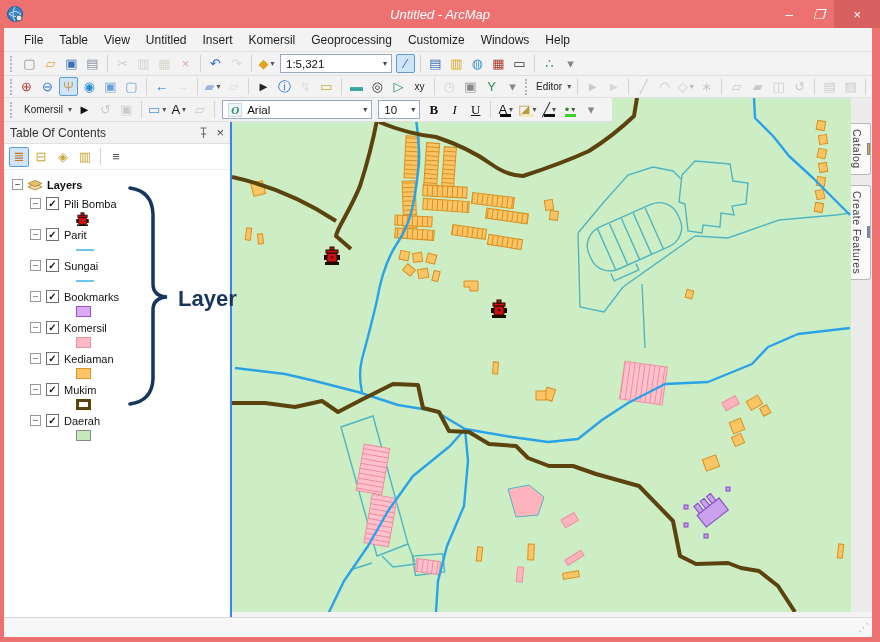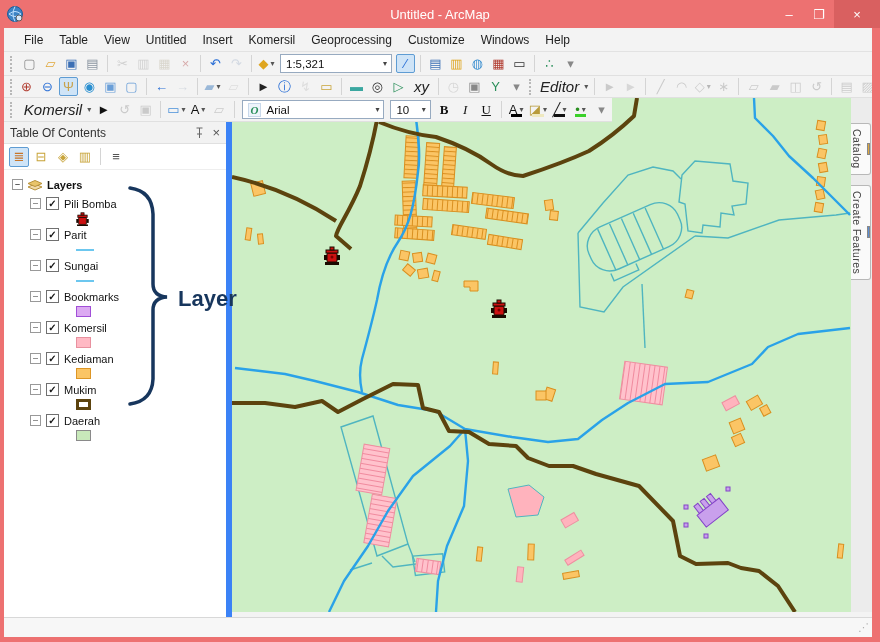--- a/index.html
+++ b/index.html
@@ -25,33 +25,33 @@
   
   .tbar { position:absolute; background:#f3f3f3; border-bottom:1px solid #e0e0e0; display:flex; align-items:center; padding-left:4px; }
   .tbar.r1 { left:4px; top:52px; width:868px; height:24px; }
   .tbar.r2 { left:4px; top:76px; width:868px; height:22px; }
   .tbar.r3 { left:4px; top:98px; width:608px; height:24px; z-index:10; }
   .grip { width:5px; height:16px; border-left:2px dotted #b8b8b8; margin:0 4px 0 2px; }
   .tbtn { height:19px; min-width:19px; display:inline-flex; align-items:center; justify-content:center; border:1px solid transparent; border-radius:2px; margin:0 1px; position:relative; }
   .tbtn .tg { font-size:13px; line-height:1; }
   .tbtn.sel { background:#cfe4f7; border-color:#5e9cd3; }
   .tbtn.gray { opacity:.38; }
-  .tbtn .tlbl { font-size:15px; color:#222; padding:0 3px;font-style:italic; }
+  .tbtn .tlbl { font-size:10px; color:#222; padding:0 3px; }
   .tbtn .tdd { font-size:8px; color:#555; margin-left:2px; }
   .tbtn .tbar-sw { position:absolute; left:3px; right:3px; bottom:1px; height:3px; }
   .tsep { width:1px; height:17px; background:#d4d4d4; margin:0 4px; }
   .fs-b { font-family:"Liberation Serif", serif; font-weight:bold; }
   .fs-i { font-family:"Liberation Serif", serif; font-style:italic; }
   .fs-u { font-family:"Liberation Serif", serif; text-decoration:underline; }
   .combo { display:inline-flex; align-items:center; height:19px; border:1px solid #97aac0; background:#fff; font-size:11.5px; color:#111; padding-left:5px; margin:0 3px; }
   .combo .caret { margin-left:auto; font-size:8px; color:#444; padding:0 4px; }
   .combo .o-ico { color:#2a8f5a; font-style:italic; font-family:"Liberation Serif", serif; font-weight:bold; margin-right:5px; background:#eef4fb; border:1px solid #c8d8ea; padding:0 2px; font-size:11px; }
 
   
-  .toc { position:absolute; left:4px; top:122px; width:228px; height:495px; background:#fff; border-right:6px solid #3b82f6; z-index:4; }
+  .toc { position:absolute; left:4px; top:122px; width:228px; height:495px; background:#fff; border-right:2px solid #3b82f6; z-index:4; }
   .toc-head { height:22px; background:#f2f2f2; border-bottom:1px solid #e0e0e0; display:flex; align-items:center; padding:0 6px; }
   .toc-title { font-size:12px; color:#333; }
   .toc-head .hsp { margin-left:auto; display:flex; gap:8px; align-items:center; }
   .toc-x { font-size:13px; color:#555; }
   .toc-tools { height:26px; display:flex; align-items:center; padding-left:4px; border-bottom:1px solid #eee; }
   .toc-tools .tbtn { height:20px; min-width:20px; }
   .toc-tree { padding:8px 0 0 8px; font-size:11px; color:#111; }
   .troot { display:flex; align-items:center; gap:4px; font-weight:bold; }
   .exp { width:11px; height:11px; border:1px solid #999; background:#fff; color:#555; font-size:9px; line-height:8px; text-align:center; display:inline-block; }
   .cb { width:13px; height:13px; border:1px solid #707070; background:#fff; color:#111; font-size:10px; line-height:11px; text-align:center; font-weight:bold; display:inline-block; }
@@ -78,21 +78,21 @@
   .ssp { flex:1; }
   .scell { width:192px; height:100%; border-left:1px solid #e0e0e0; border-right:1px solid #e0e0e0; display:flex; align-items:center; justify-content:center; font-size:11px; color:#222; background:#fff; }
   .ssp2 { width:66px; }
   .sgrip { width:14px; color:#b0b0b0; font-size:11px; }
 </style>
 </head>
 <body>
 
 <div class="win">
 
-  <div class="titlebar" style="background: rgb(237, 113, 113);">
+  <div class="titlebar" style="background: rgb(237, 113, 113); font-style: italic;">
     <svg class="app-icon" viewBox="0 0 18 18">
       <circle cx="9" cy="9" r="7.5" fill="#3b82c4" stroke="#1d5d96"></circle>
       <path d="M3 9 Q9 4 15 9 M3 9 Q9 14 15 9 M9 1.5 Q5 9 9 16.5" stroke="#bfe0ff" fill="none" stroke-width="1"></path>
       <circle cx="13" cy="13" r="3" fill="#e8f2ff" stroke="#555" opacity="0.9"></circle>
     </svg>
     <div class="title-text">Untitled - ArcMap</div>
     <div class="win-controls">
       <div class="wc">–</div>
       <div class="wc">❐</div>
       <div class="wc close">×</div>

